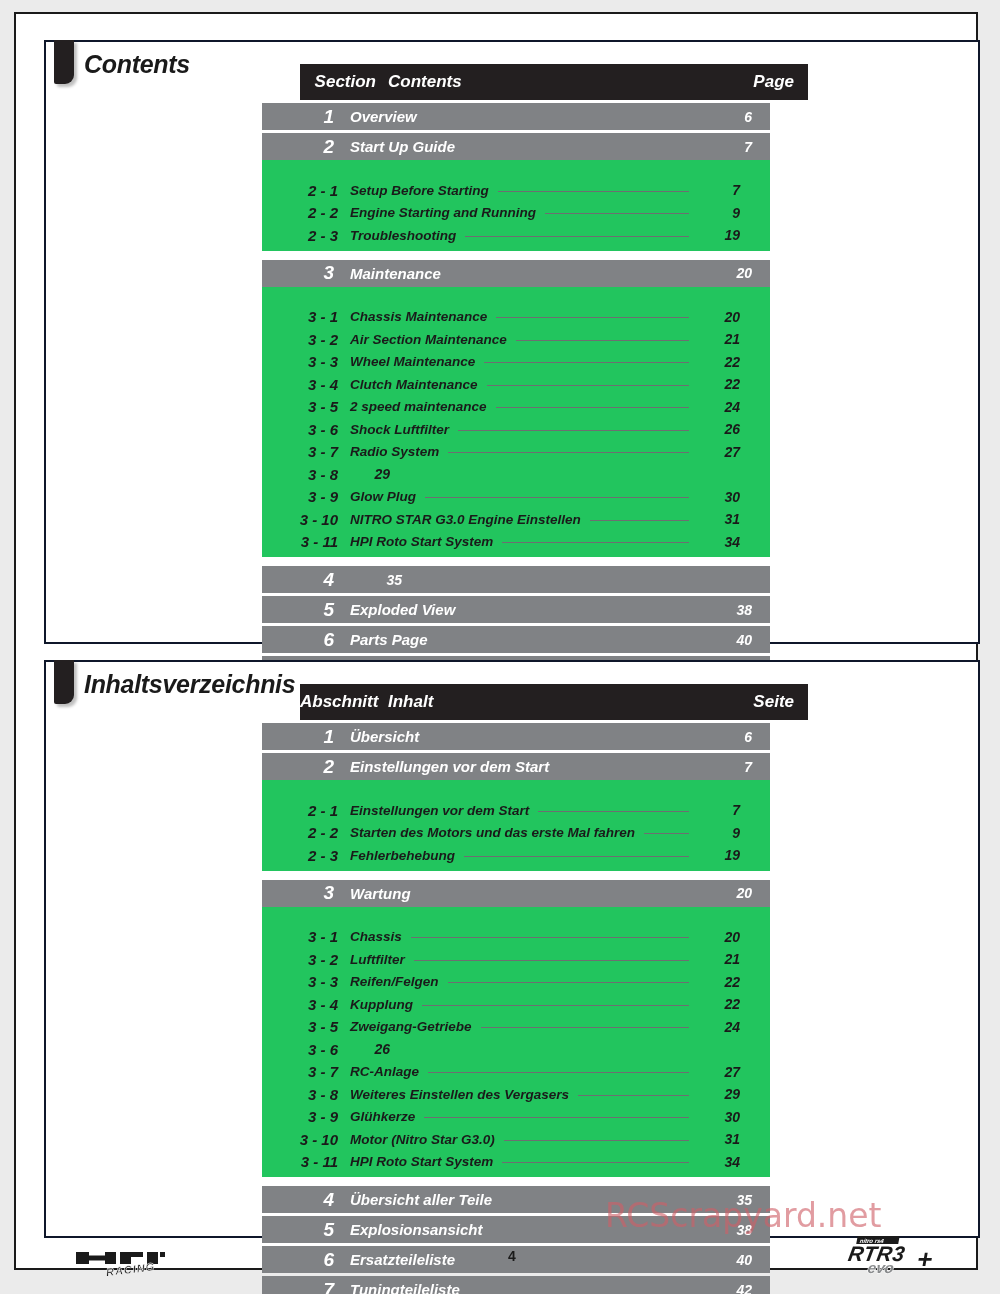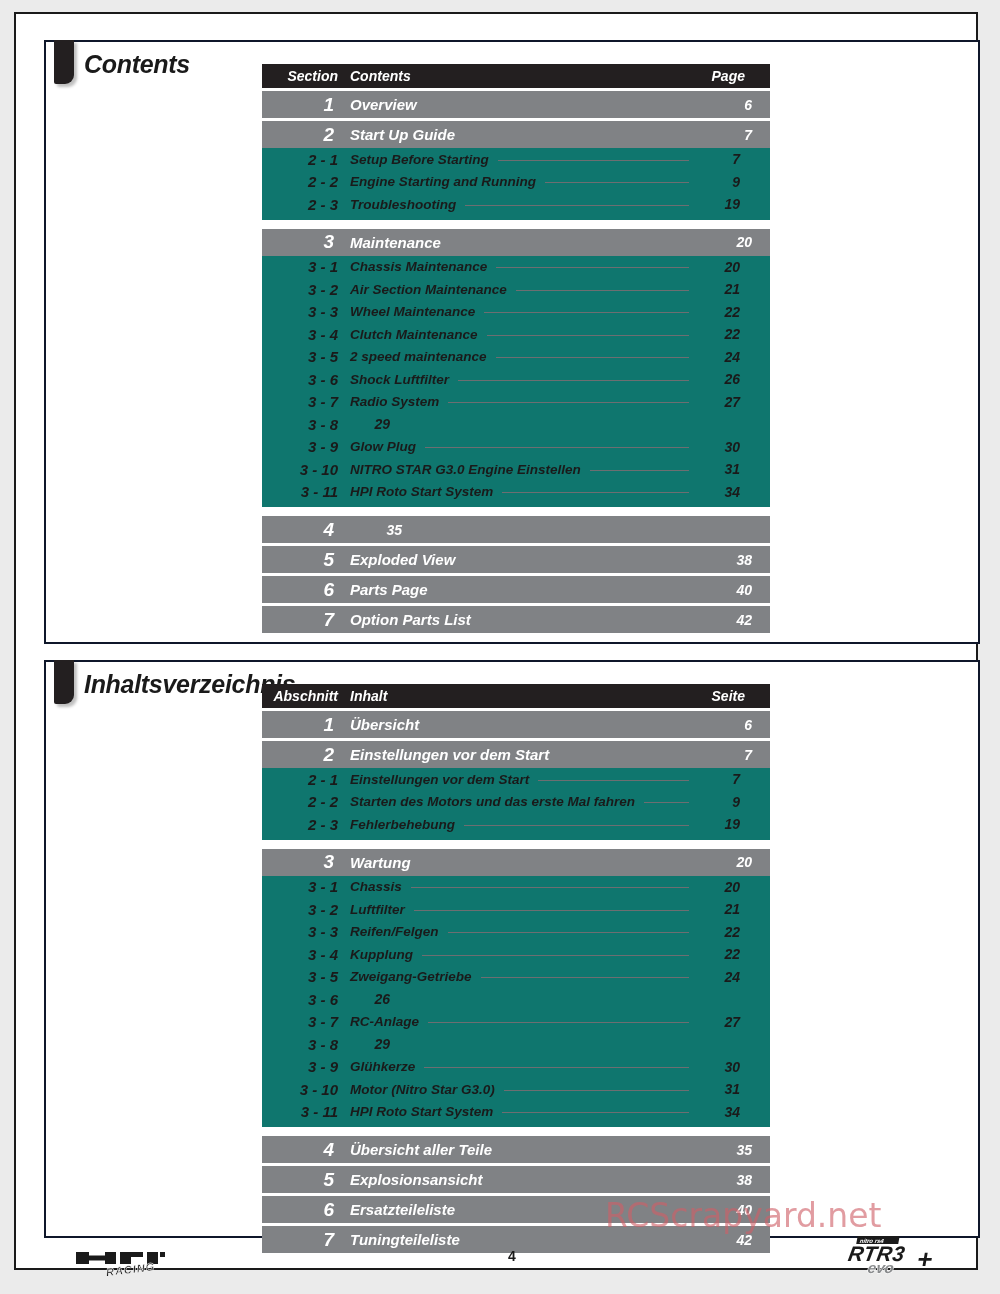--- a/index.html
+++ b/index.html
@@ -80,45 +80,46 @@
     display: flex;
     align-items: center;
     box-sizing: border-box;
     width: 100%;
   }
 
   
   .row.head {
     background: #231f20;
     color: #ffffff;
-    height: 24px;
-    font-size: 14px;
+    height: 36px;
+    font-size: 17px;
     font-style: italic;
     font-weight: bold;
+    margin-left: 38px;
   }
   .row.head .c-sec  { text-align: right; }
   .row.head .c-page { text-align: right; }
 
   
   .row.major {
     background: #808285;
     color: #ffffff;
     height: 27px;
     margin-top: 3px;
     font-size: 15px;
     font-style: italic;
     font-weight: bold;
   }
   .row.major.gap { margin-top: 9px; }
 
   
   .sub-group {
-    background: #0f766e;
+    background: #22c55e;
     width: 100%;
-    padding: 0 0 4px 0;
+    padding: 19px 0 4px 0;
     box-sizing: border-box;
   }
   .row.sub {
     background: transparent;
     color: #1a1a1a;
     height: 22.5px;
     font-size: 13.5px;
     font-style: italic;
     font-weight: bold;
   }
@@ -153,21 +154,21 @@
     min-width: 8px;
     position: relative;
     top: 1px;
   }
   .row.head .c-title, .row.major .c-title { }
 
   .c-page {
     width: 72px;
     flex: 0 0 72px;
     text-align: right;
-    padding-right: 25px;
+    padding-right: 14px;
     box-sizing: border-box;
     white-space: nowrap;
   }
   .row.major .c-page { font-size: 14px; padding-right: 18px; }
   .row.sub   .c-page { font-size: 14px; padding-right: 14px; text-align: left;
                        width: 40px; flex: 0 0 40px; padding-left: 0; }
   .row.sub   .c-page { text-align: right; padding-right: 30px; width: 72px; flex: 0 0 72px;}
 
   
   .footer {
@@ -499,20 +500,24 @@
             <div class="row sub">
               <div class="c-sec">3 - 7</div>
               <div class="c-title">
                 <div class="txt">RC-Anlage</div>
                 <div class="leader"></div>
               </div>
               <div class="c-page">27</div>
             </div>
             <div class="row sub">
               <div class="c-sec">3 - 8</div>
+              <div class="c-title">
+                <div class="txt">Weiteres Einstellen des Vergasers</div>
+                <div class="leader"></div>
+              </div>
               <div class="c-page">29</div>
             </div>
             <div class="row sub">
               <div class="c-sec">3 - 9</div>
               <div class="c-title">
                 <div class="txt">Glühkerze</div>
                 <div class="leader"></div>
               </div>
               <div class="c-page">30</div>
             </div>

